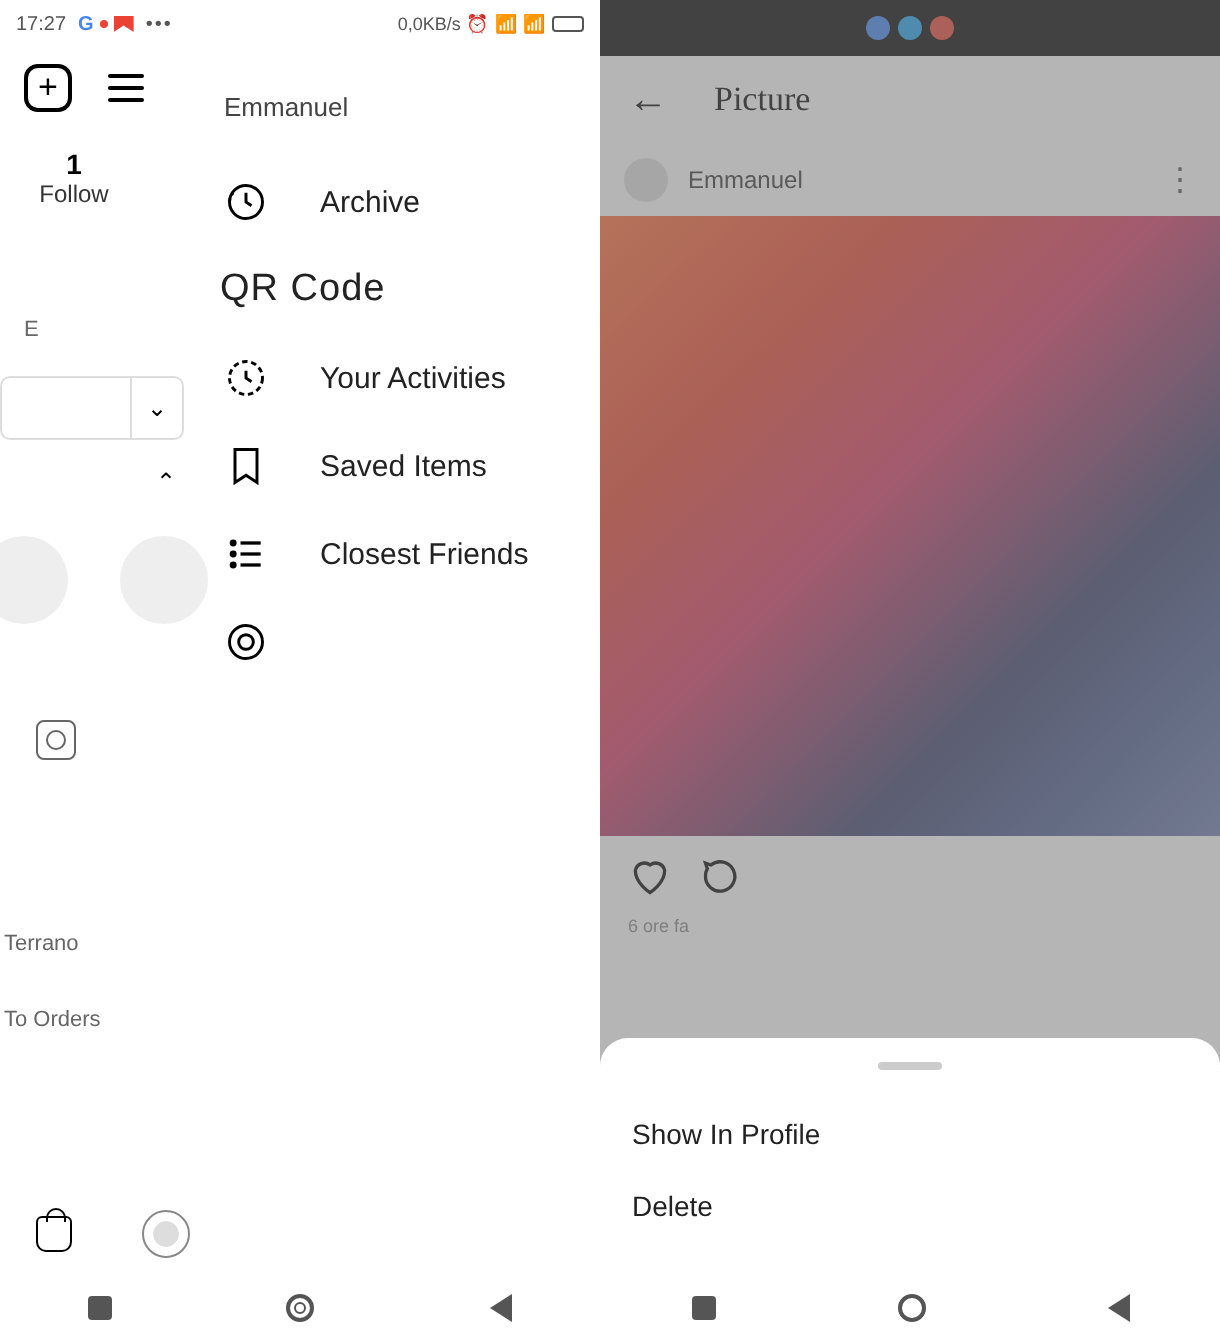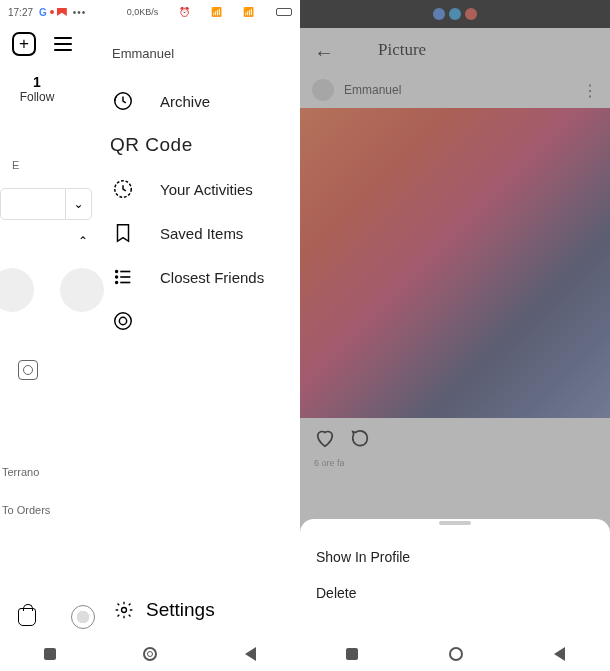--- a/index.html
+++ b/index.html
@@ -5,21 +5,21 @@
 *{margin:0;padding:0;box-sizing:border-box;font-family:-apple-system,BlinkMacSystemFont,sans-serif}
 body{width:610px;height:671px;display:flex;background:#fff;overflow:hidden}
 .left{width:300px;height:100%;position:relative;background:#fff;overflow:hidden}
 .right{width:310px;height:100%;position:relative;overflow:hidden}
 
 
 .status-l{height:24px;display:flex;align-items:center;padding:0 8px;font-size:10px;color:#555}
 .status-l .time{font-weight:500}
 .status-l .icons-l{margin-left:6px;display:flex;gap:3px;align-items:center}
 .status-l .dots{margin-left:6px;letter-spacing:1px}
-.status-l .right-status{margin-left:auto;display:flex;gap:21px;align-items:center;font-size:9px}
+.status-l .right-status{margin-left:auto;display:flex;gap:3px;align-items:center;font-size:9px}
 .m-icon{width:10px;height:8px;background:#ea4335;clip-path:polygon(0 0,100% 0,100% 100%,50% 60%,0 100%)}
 
 
 .hdr-l{display:flex;align-items:center;padding:8px 12px;gap:18px}
 .plus-box{width:24px;height:24px;border:2px solid #000;border-radius:7px;display:flex;align-items:center;justify-content:center;font-size:17px;font-weight:300}
 .burger{display:flex;flex-direction:column;gap:4px}
 .burger span{width:18px;height:2px;background:#000;border-radius:1px}
 
 
 .prof{padding:0 12px;margin-top:10px}
@@ -68,34 +68,34 @@
 .nav .ci::after{content:"";position:absolute;inset:2px;border:1px solid #555;border-radius:50%}
 .nav .tri{width:0;height:0;border-top:7px solid transparent;border-bottom:7px solid transparent;border-right:11px solid #555}
 
 
 .right .overlay{position:absolute;inset:0;background:rgba(120,120,120,0.55);z-index:2;pointer-events:none}
 .right-content{position:relative;z-index:1;width:100%;height:100%}
 .status-r{height:28px;background:#000;display:flex;align-items:center;justify-content:center;gap:4px}
 .status-r span{width:12px;height:12px;border-radius:50%}
 .hdr-r{height:44px;background:#fff;display:flex;align-items:center;padding:0 14px;gap:20px}
 .back-arr{font-size:20px}
-.hdr-r .title{font-family:Georgia,serif;font-size:17px;margin-left:24px}
+.hdr-r .title{font-family:Georgia,serif;font-size:17px;margin-left:3px}
 .poster{height:36px;background:#fff;display:flex;align-items:center;padding:0 12px;gap:10px}
 .poster .av{width:22px;height:22px;background:#ddd;border-radius:50%}
 .poster .nm{font-size:12px;color:#333}
 .poster .more{margin-left:auto;font-size:16px;color:#555}
 .photo{height:310px;background:linear-gradient(135deg,#ff6b35 0%,#e8432e 25%,#d63864 45%,#3a3f6b 70%,#4a5b8f 85%,#6b7bb0 100%)}
 .actions{height:40px;background:#fff;display:flex;align-items:center;gap:14px;padding:0 14px}
 .heart{width:22px;height:22px}
 .bubble{width:22px;height:22px}
 .timeago{background:#fff;padding:0 14px 6px;font-size:9px;color:#888}
 .white-gap{background:#fff;height:70px}
 
 
-.sheet{position:absolute;bottom:34px;left:0;right:0;background:#fff;border-radius:14px 14px 0 0;z-index:3;padding:2px 16px 6px;height:118px}
+.sheet{position:absolute;bottom:34px;left:0;right:0;background:#fff;border-radius:14px 14px 0 0;z-index:3;padding:12px 16px 6px;height:118px}
 .sheet .handle{width:32px;height:4px;background:#ccc;border-radius:2px;margin:0 auto 14px}
 .sheet .opt{font-size:14px;color:#222;padding:10px 0}
 
 .nav-r{position:absolute;bottom:0;left:0;right:0;height:34px;background:#fff;display:flex;align-items:center;justify-content:space-around;z-index:3}
 </style>
 </head>
 <body>
 
 <div class="left">
   <div class="status-l">
@@ -191,27 +191,20 @@
         </svg>
       <span>Closest Friends</span>
     </div>
     <div class="menu-item covid">
       <svg viewBox="0 0 24 24" fill="none" stroke="#000" stroke-width="1.6">
           <circle cx="12" cy="12" r="9"></circle>
           <circle cx="12" cy="12" r="4"></circle>
         </svg>
     </div>
 
-    <div class="settings-row">
-      <svg class="gear" viewBox="0 0 24 24" fill="none" stroke="#000" stroke-width="1.6">
-          <circle cx="12" cy="12" r="3"></circle>
-          <path d="M12 2v3M12 19v3M4.2 4.2l2.1 2.1M17.7 17.7l2.1 2.1M2 12h3M19 12h3M4.2 19.8l2.1-2.1M17.7 6.3l2.1-2.1"></path>
-        </svg>
-      <span>Settings</span>
-    </div>
   </div>
 
   <div class="nav">
     <div class="sq"></div>
     <div class="ci"></div>
     <div class="tri"></div>
   </div>
 </div>
 
 <div class="right">

